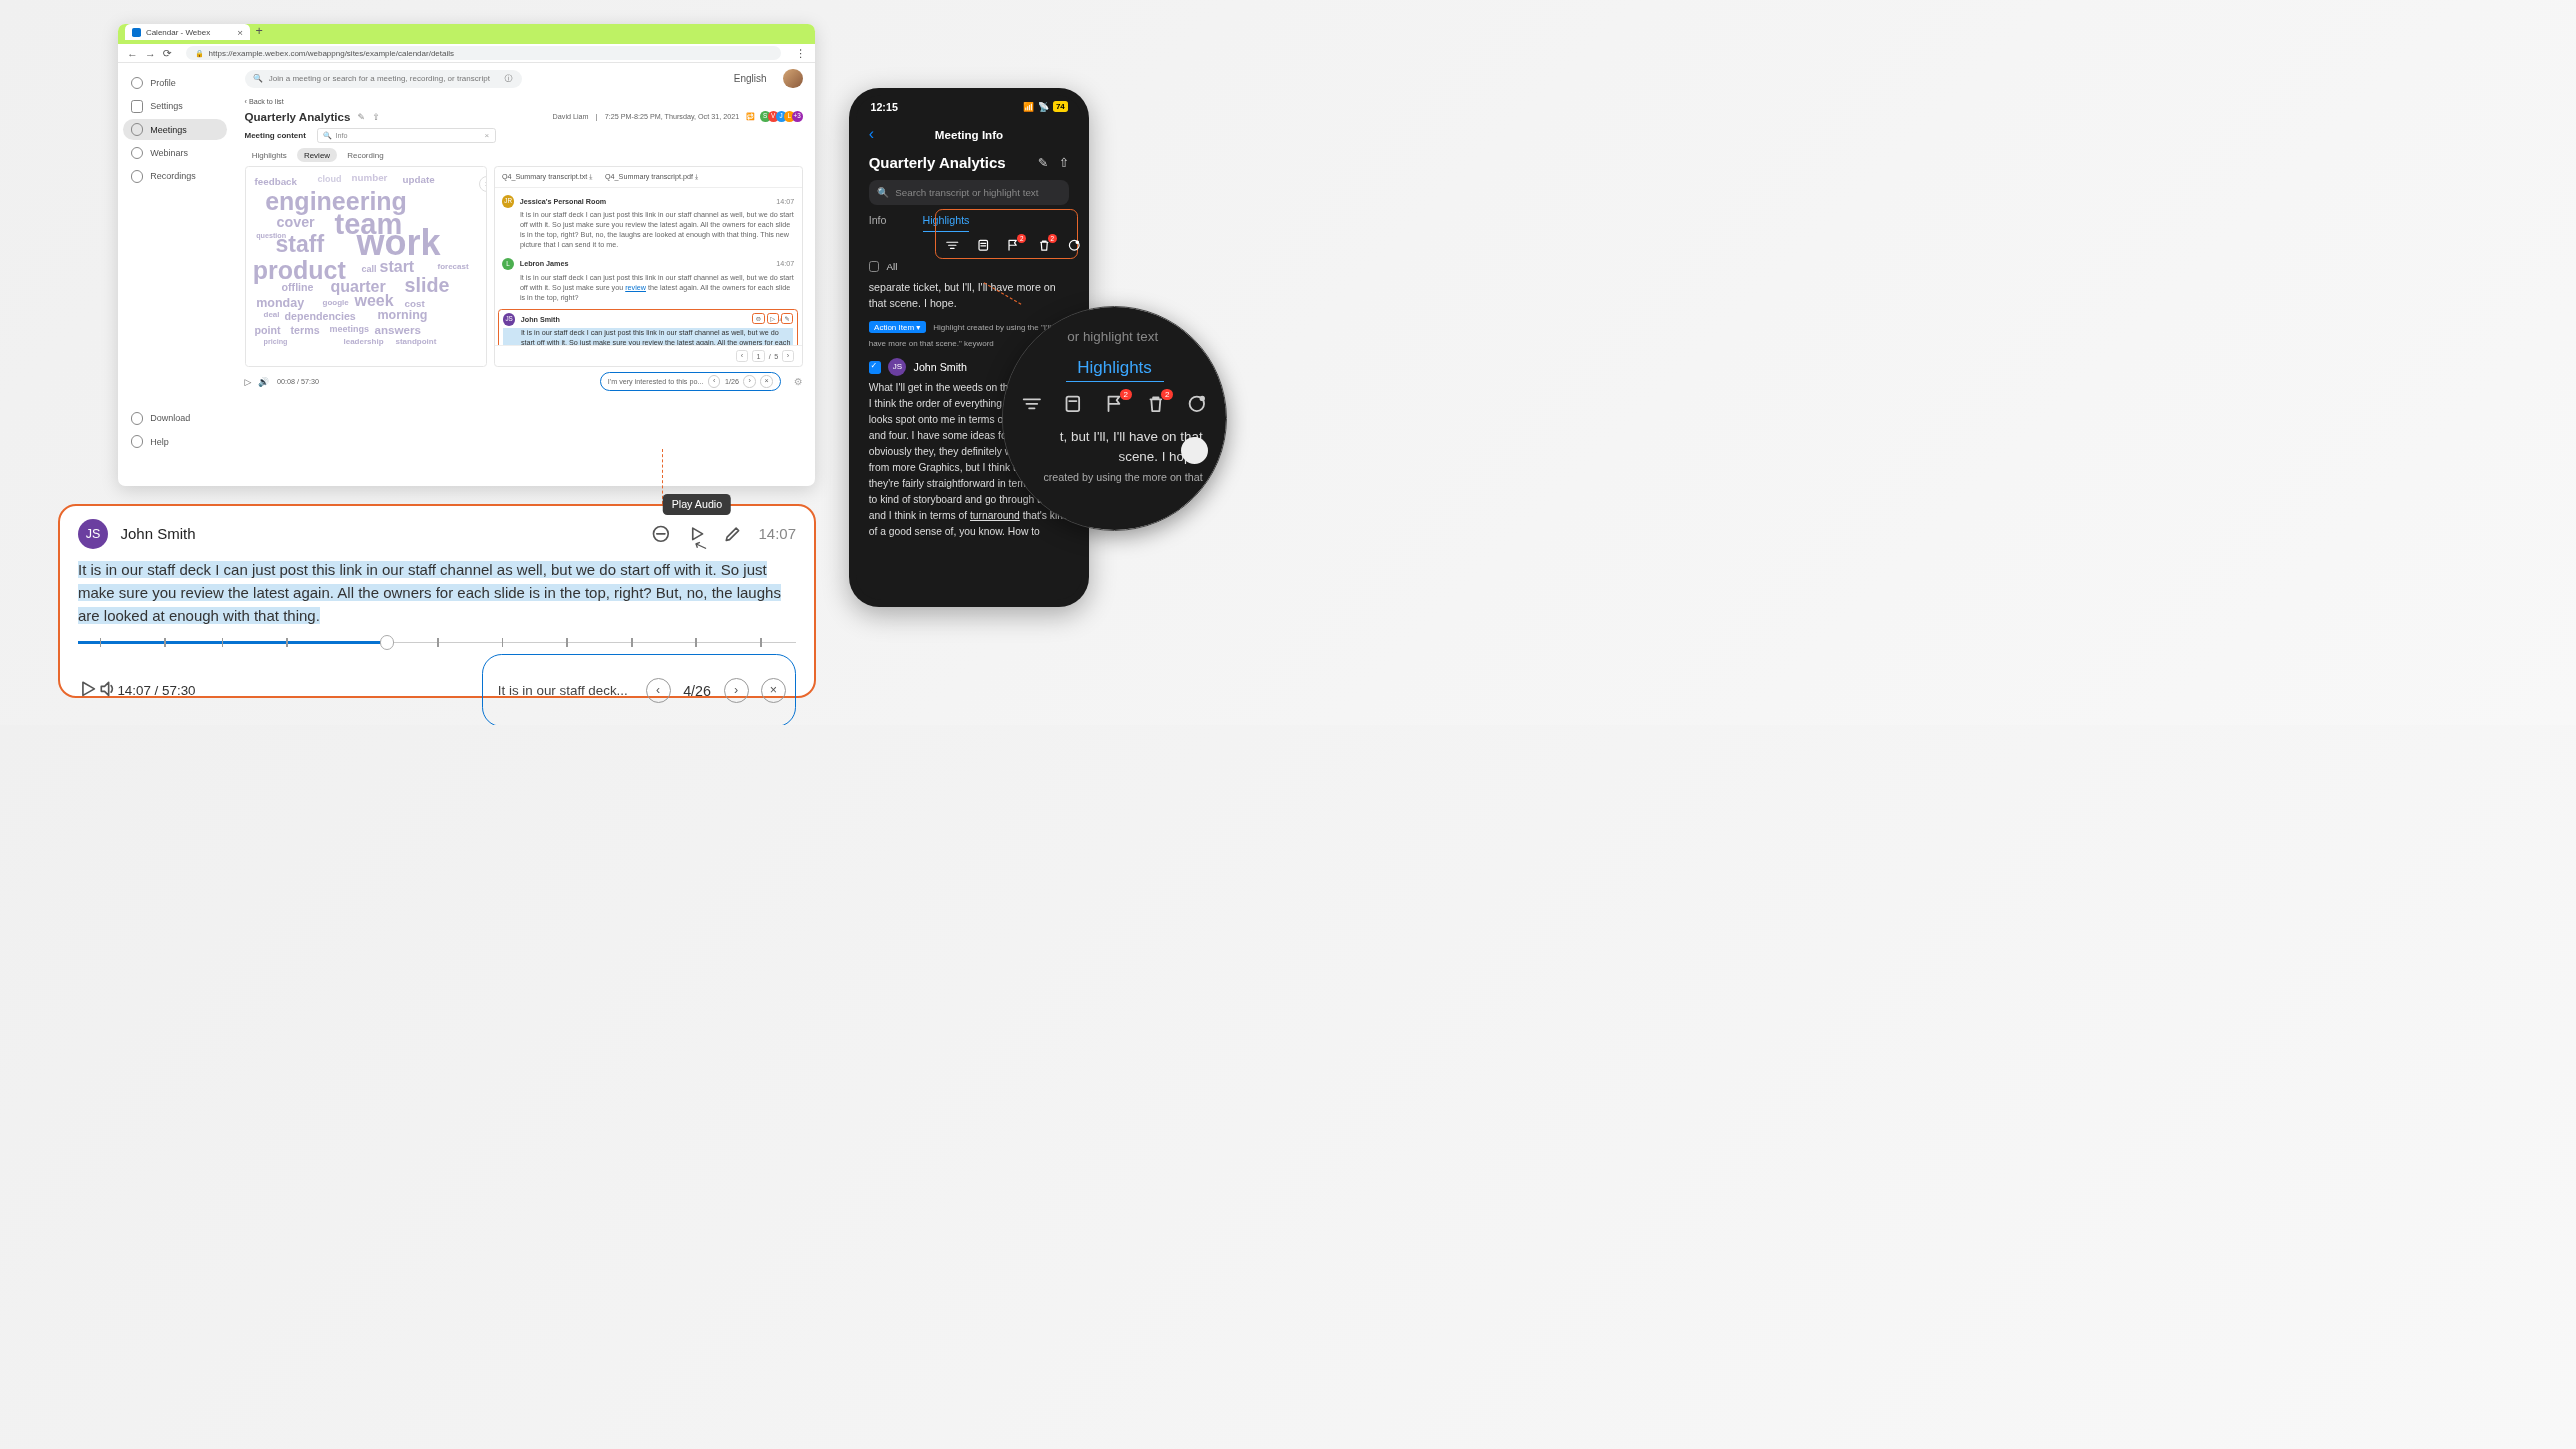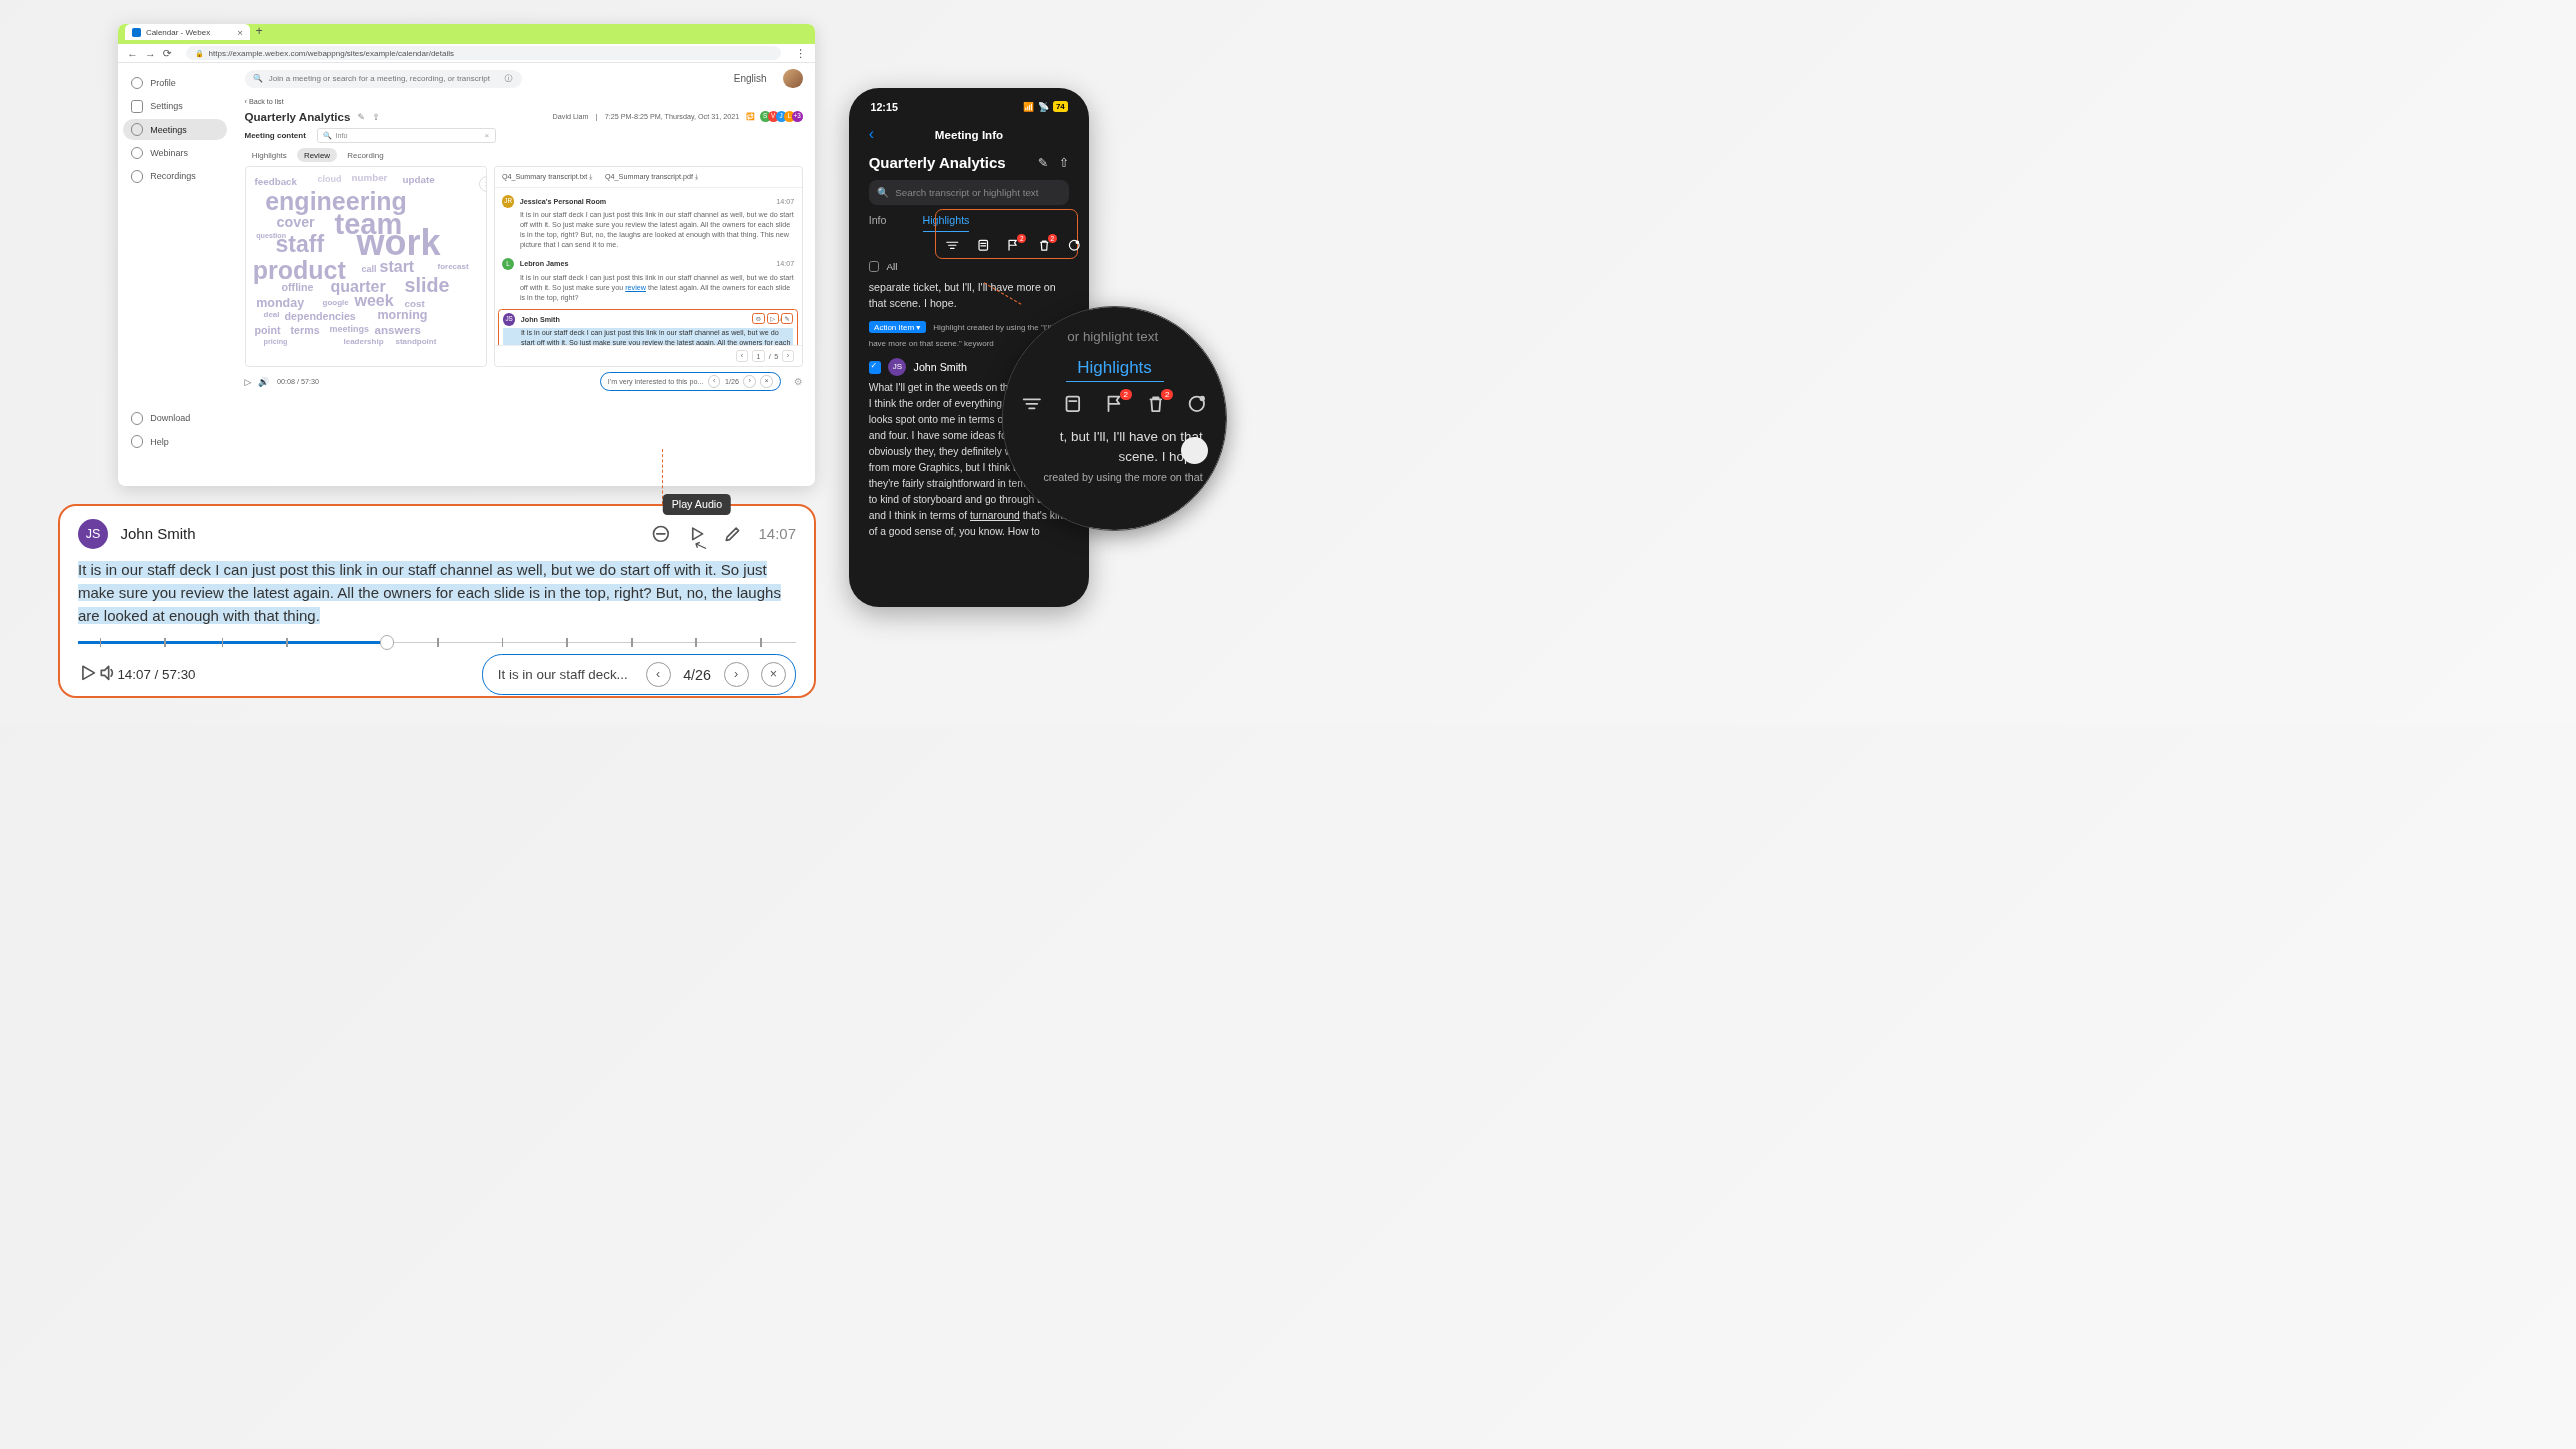--- a/index.html
+++ b/index.html
@@ -98,21 +98,21 @@
 .co-text .hl{background:#cce5f6}
 
 .co-slider{position:relative;height:9px;margin-top:10.7px}
 .co-slider .track{position:absolute;left:0;right:0;top:3.6px;height:1.8px;background:#ccc}
 .co-slider .fill{position:absolute;left:0;top:2.7px;height:3.6px;background:#0672d1;width:43%}
 .co-slider .tick{position:absolute;top:0;width:1.8px;height:9px;background:#999}
 .co-slider .thumb{position:absolute;top:-2.7px;width:14.3px;height:14.3px;border-radius:50%;background:#fff;border:0.9px solid #aaa;left:43%;margin-left:-7.2px}
 .co-bottom{display:flex;align-items:center;gap:0;margin-top:7.2px}
 .co-play svg,.co-vol svg{width:19.7px;height:19.7px;color:#555}
 .co-ts{font-size:13.4px;color:#333}
-.co-find{margin-left:auto;border:1.8px solid #0672d1;border-radius:19.7px;padding:7px 9px;display:flex;align-items:center;gap:12.5px}
+.co-find{margin-left:auto;border:1.8px solid #0672d1;border-radius:19.7px;padding:23px 9px;display:flex;align-items:center;gap:12.5px}
 .co-find-text{font-size:13.4px;color:#444;padding:0 5.4px}
 .co-nav{width:25px;height:25px;border:1.3px solid #999;border-radius:50%;text-align:center;line-height:23px;font-size:12.5px;color:#555;cursor:pointer}
 .co-count{font-size:14.3px;color:#333}
 
 
 .connector-v{position:absolute;border-left:1.8px dashed #e8672c;height:55px;left:662px;top:449px}
 .connector-h{position:absolute;border-top:1.8px dashed #e8672c;width:107px;left:666px;top:537px}
 
 
 .phone{position:absolute;right:199px;top:88px;width:240px;height:519px;background:#1a1a1a;border-radius:30px;padding:7.2px;box-shadow:0 7.2px 27px rgba(0,0,0,0.3)}

